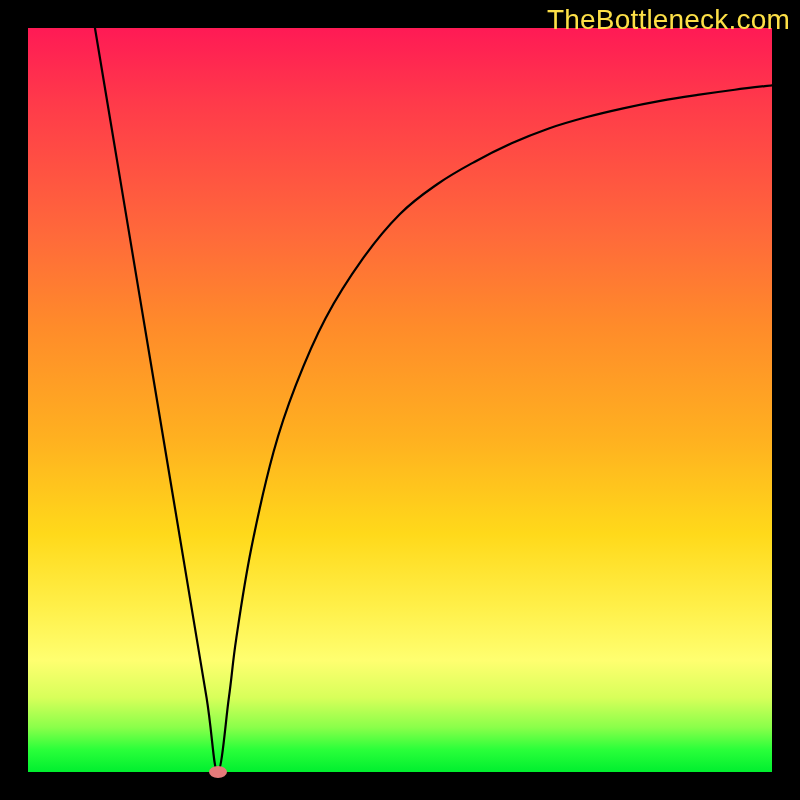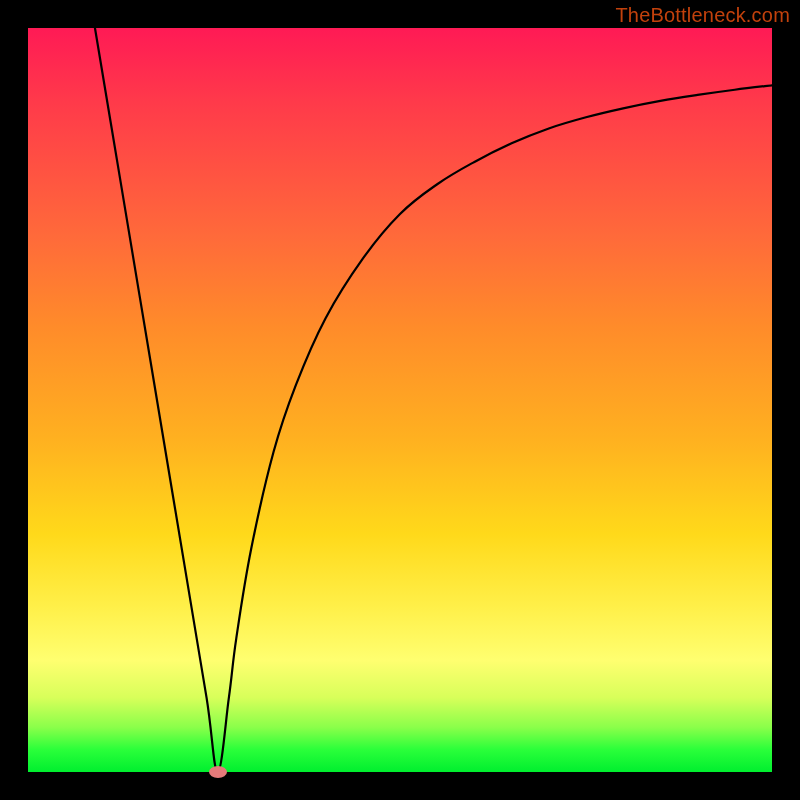--- a/index.html
+++ b/index.html
@@ -14,22 +14,22 @@
   .frame {
     position: relative;
     width: 800px;
     height: 800px;
     background: #000;
   }
   .watermark {
     position: absolute;
     top: 4px;
     right: 10px;
-    color: #c2410c;
-    font-size: 20px;
+    color: #fde047;
+    font-size: 28px;
     font-weight: 500;
     letter-spacing: 0.2px;
     z-index: 10;
   }
   .plot-area {
     position: absolute;
     left: 28px;
     top: 28px;
     width: 744px;
     height: 744px;

